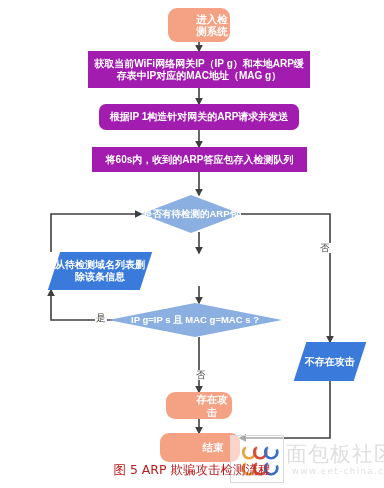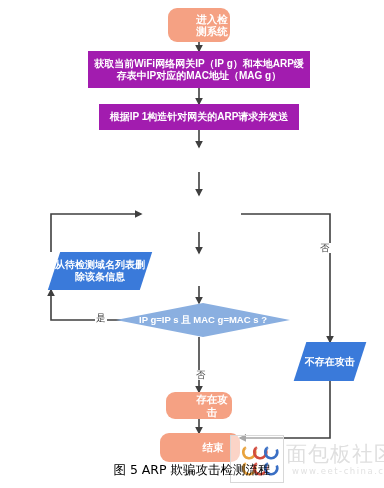--- a/index.html
+++ b/index.html
@@ -92,21 +92,21 @@
     padding: 0 1px;
     line-height: 1;
   }
   .caption {
     position: absolute;
     left: 0;
     top: 462px;
     width: 384px;
     text-align: center;
     font-size: 12.5px;
-    color: #000000;
+    color: #b91c1c;
     font-family: "DejaVu Sans", sans-serif;
   }
   
   .watermark {
     position: absolute;
     pointer-events: none;
   }
   .wm-box {
     left: 230px;
     top: 434px;
@@ -183,32 +183,41 @@
   </svg>
 
   <div class="node terminator" style="left:168px; top:8px; width:62px; height:34px;">
     <span>进入检测系统</span>
   </div>
 
   <div class="node process" style="left:88px; top:51px; width:222px; height:37px;">
     <span>获取当前WiFi网络网关IP（IP g）和本地ARP缓存表中IP对应的MAC地址（MAG g）</span>
   </div>
 
-  <div class="node process" style="left:99px; top:104px; width:200px; height:26px;">
+  <div class="node process" style="left:99px; top:104px; width:200px; height:26px;border-radius:7px;">
     <span>根据IP 1构造针对网关的ARP请求并发送</span>
   </div>
 
-
+  <div class="node process" style="left:92px; top:147px; width:215px; height:25px;">
+    <span>将60s内，收到的ARP答应包存入检测队列</span>
+  </div>
+
+  <div class="decision-wrap" style="left:141px; top:195px; width:100px; height:38px;">
+    <svg width="100" height="38" viewBox="0 0 100 38">
+      <polygon points="50,0 100,19 50,38 0,19" fill="#8aafe0"></polygon>
+    </svg>
+    <div class="decision-label">是否有待检测的ARP包</div>
+  </div>
 
   <div class="node parallelogram" style="left:54px; top:252px; width:92px; height:38px;">
     <span>从待检测域名列表删除该条信息</span>
   </div>
 
 
-  <div class="decision-wrap" style="left:116px; top:303px; width:174px; height:34px;">
+  <div class="decision-wrap" style="left:108px; top:303px; width:174px; height:34px;">
     <svg width="174" height="34" viewBox="0 0 174 34">
       <polygon points="87,0 174,17 87,34 0,17" fill="#8aafe0"></polygon>
     </svg>
     <div class="decision-label">IP g=IP s 且 MAC g=MAC s ?</div>
   </div>
 
   <div class="node parallelogram" style="left:300px; top:342px; width:60px; height:39px;">
     <span>不存在攻击</span>
   </div>
 

